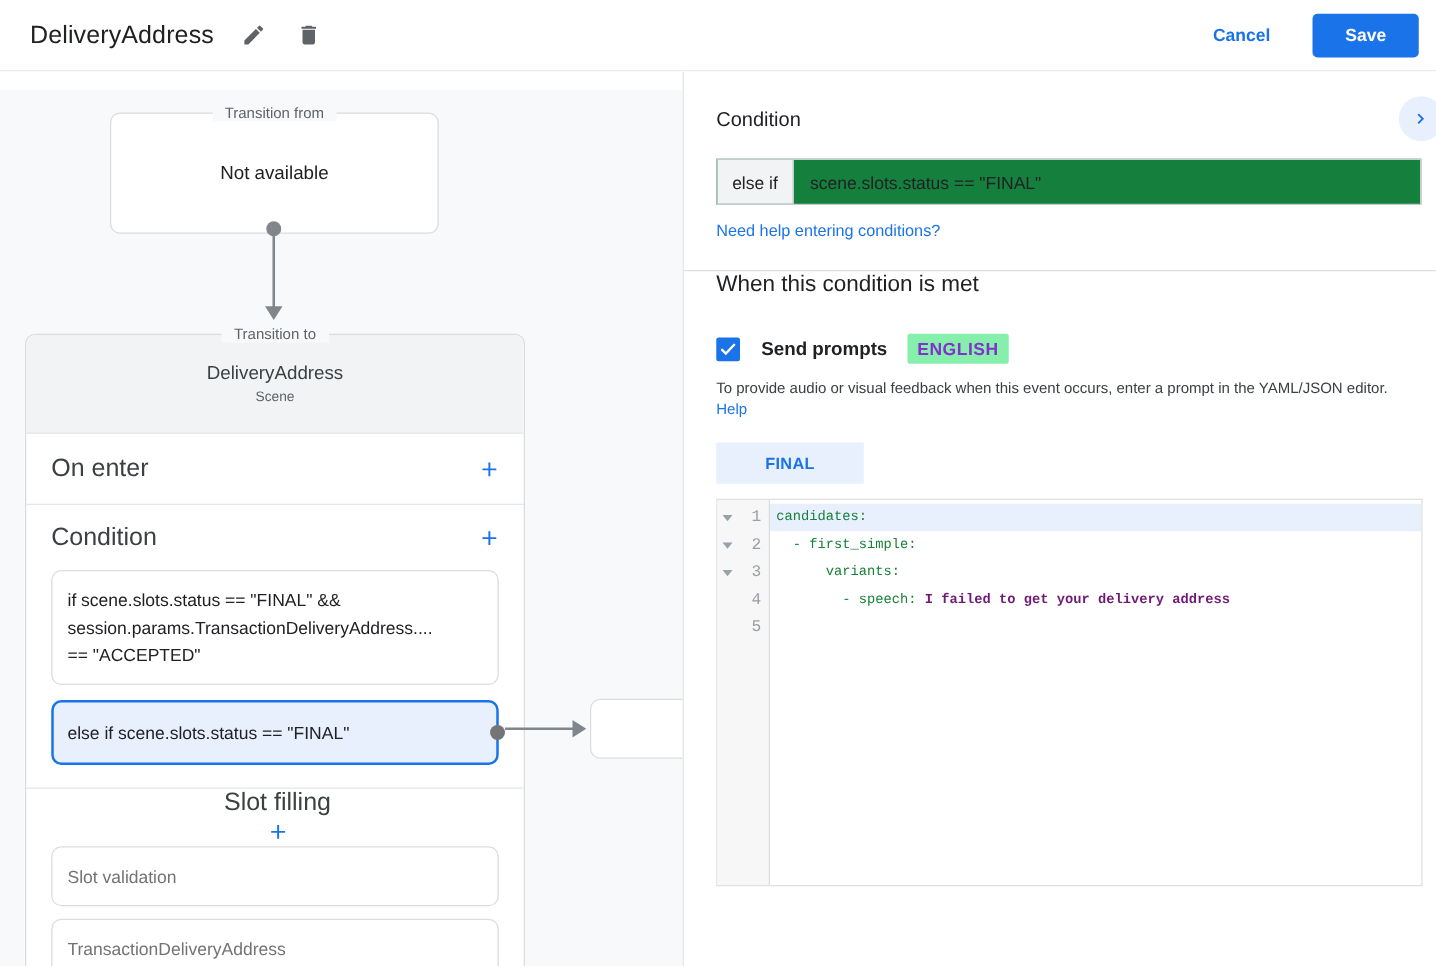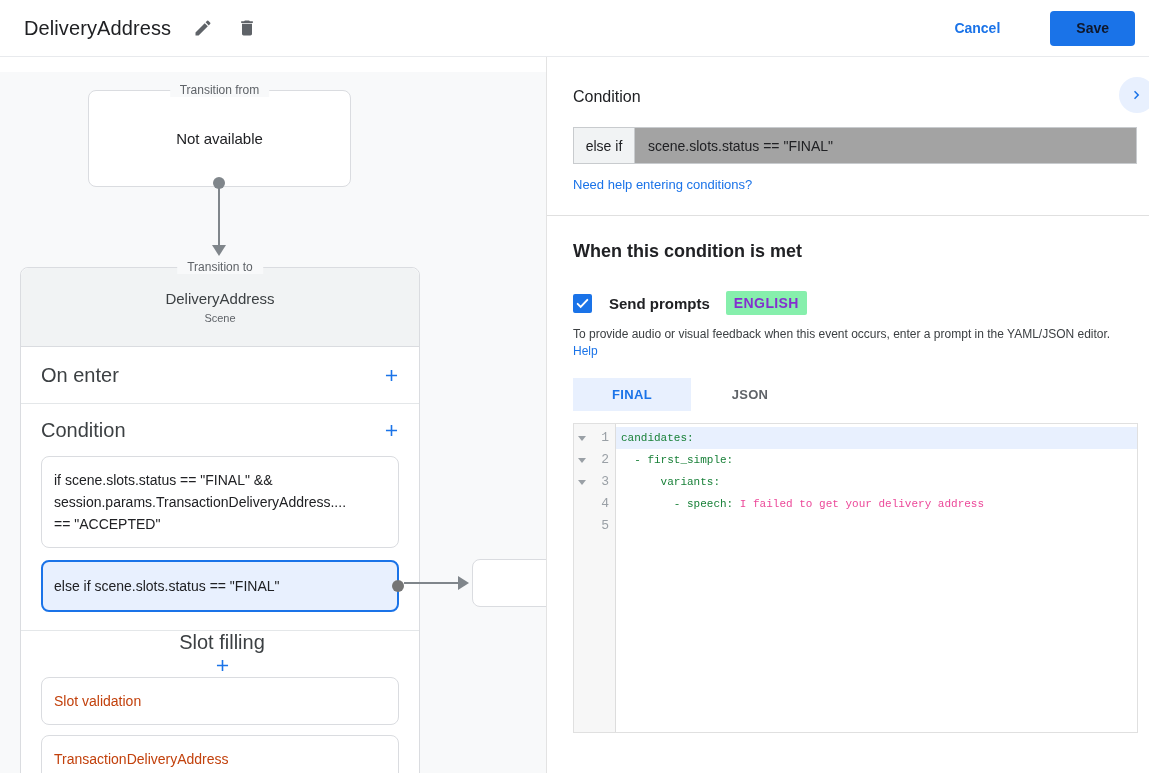--- a/index.html
+++ b/index.html
@@ -10,22 +10,22 @@
   .topbar { position:absolute; top:0; left:0; width:1149px; height:57px; background:#fff;
             border-bottom:1px solid #e8eaed; display:flex; align-items:center;
             padding:0 14px 0 24px; z-index:9; }
   .topbar-title { font-size:20px; color:#202124; letter-spacing:.1px; }
   .icon-btn { background:none; border:none; cursor:pointer; margin-left:20px;
               width:24px; height:24px; display:flex; align-items:center; justify-content:center; }
   .icon-btn svg { width:20px; height:20px; fill:#5f6368; }
   .topbar-spacer { flex:1; }
   .cancel-btn { background:none; border:none; color:#1a73e8; font-size:14px; font-weight:bold;
                 font-family:inherit; margin-right:34px; cursor:pointer; }
-  .save-btn { background:#1a73e8; border:none; color:#0f172a; font-size:14px; font-weight:bold;
-              font-family:inherit; border-radius:4px; padding:0 26px; height:35px; cursor:pointer;margin-left:16px; }
+  .save-btn { background:#1a73e8; border:none; color:#ffffff; font-size:14px; font-weight:bold;
+              font-family:inherit; border-radius:4px; padding:0 26px; height:35px; cursor:pointer; }
 
   
   .canvas { position:absolute; left:0; top:72px; width:546px; height:716px;
             background:#f8f9fa; overflow:hidden; }
   .box-legend { position:absolute; top:-8px; left:50%; transform:translateX(-50%);
                 background:#f8f9fa; padding:0 10px; font-size:12px; color:#5f6368; white-space:nowrap; }
   .from-box { position:absolute; left:88px; top:18px; width:263px; height:97px; background:#fff;
               border:1px solid #dadce0; border-radius:8px; display:flex; align-items:center;
               justify-content:center; }
   .from-value { font-size:15px; color:#202124; }
@@ -63,46 +63,46 @@
   .edge-dot { position:absolute; right:-7px; top:calc(50% - 6px); width:12px; height:12px;
               border-radius:50%; background:#757575; }
   .h-line { position:absolute; left:404px; top:510px; width:56px; height:2px; background:#80868b; }
   .h-head { position:absolute; left:458px; top:504px; width:0; height:0;
             border-top:7px solid transparent; border-bottom:7px solid transparent;
             border-left:11px solid #80868b; }
   .target-node { position:absolute; left:472px; top:487px; width:86px; height:48px;
                  background:#fff; border:1px solid #dadce0; border-radius:8px; }
 
   .slot-box { margin:0 20px 10px; border:1px solid #dadce0; border-radius:8px; height:48px;
-              display:flex; align-items:center; padding:0 12px; font-size:14px; color:#c2410c;
+              display:flex; align-items:center; padding:0 12px; font-size:14px; color:#737373;
               cursor:pointer; background:#fff; }
   .slot-section { padding-bottom:2px; }
   .cond-section { padding-bottom:18px; }
 
   
   .panel { position:absolute; left:546px; top:57px; width:603px; height:716px; background:#fff;
            border-left:1px solid #e3e3e3; padding:0 12px 0 26px; overflow:hidden; }
   .panel-title { margin-top:31px; font-size:16px; color:#202124; font-weight:normal; }
   .collapse-btn { position:absolute; right:-6px; top:20px; width:36px; height:36px;
                   border-radius:50%; background:#e8f0fe; border:none; cursor:pointer;
                   display:flex; align-items:center; justify-content:center; }
   .collapse-btn svg { width:18px; height:18px; fill:#1a73e8; }
 
   .cond-input-row { margin-top:21px; display:flex; height:37px; border:1px solid #c8cbce;
-                    background:#a3a3a3; }
+                    background:#15803d; }
   .cond-prefix { width:61px; background:#f1f3f4; border-right:1px solid #c8cbce;
                  display:flex; align-items:center; justify-content:center;
                  font-size:14px; color:#202124; }
   .cond-value { flex:1; display:flex; align-items:center; padding-left:13px;
                 font-size:14px; color:#202124; }
   .help-link { display:inline-block; margin-top:13px; font-size:13px; color:#1a73e8;
                text-decoration:none; cursor:pointer; }
   .panel-divider { margin:22px 0 0 -26px; width:603px; border-top:1px solid #e0e0e0; }
 
-  .when-title { margin-top:25px; font-size:18px; color:#202124; font-weight:bold; }
+  .when-title { font-size:18px; color:#202124; font-weight:normal; }
   .check-row { display:flex; align-items:center; }
   .check-row.webhook { margin-top:27px; }
   .check-row.prompts { margin-top:29px;text-align:right; }
   .checkbox { width:19px; height:19px; border:2px solid #5f6368; border-radius:2px;
               background:#fff; cursor:pointer; flex:none; }
   .checkbox.checked { background:#1a73e8; border-color:#1a73e8; display:flex;
                       align-items:center; justify-content:center; }
   .checkbox.checked svg { width:15px; height:15px; }
   .check-label { margin-left:17px; font-size:15px; font-weight:bold; color:#202124; cursor:pointer; }
   .lang-badge { margin-left:16px; background:#86efac; color:#8430ce; font-size:14px;
@@ -123,21 +123,21 @@
                 font-family:"Liberation Mono", monospace; font-size:13px; color:#9aa0a6;
                 line-height:22px; }
   .fold { position:absolute; left:4px; top:9px; width:0; height:0;
           border-left:4px solid transparent; border-right:4px solid transparent;
           border-top:5px solid #9aa0a6; cursor:pointer; }
   .code { flex:1; padding-top:3px; font-family:"Liberation Mono", monospace; font-size:11px;
           overflow:hidden; }
   .code-line { height:22px; line-height:22px; white-space:pre; padding-left:5px; cursor:text; }
   .code-line.active { background:#e8f0fe; }
   .tok-key { color:#188038; }
-  .tok-val { color:#ec4899; }
+  .tok-val { color:#701a75;font-weight:bold; }
 </style>
 </head>
 <body>
 
 <div class="topbar">
   <div class="topbar-title">DeliveryAddress</div>
   <button class="icon-btn">
     <svg viewBox="0 0 24 24">
         <path d="M3 17.25V21h3.75L17.81 9.94l-3.75-3.75L3 17.25zM20.71 7.04c.39-.39.39-1.02 0-1.41l-2.34-2.34a1 1 0 0 0-1.41 0l-1.83 1.83 3.75 3.75 1.83-1.83z"></path>
       </svg>
@@ -250,21 +250,20 @@
     <div class="lang-badge">ENGLISH</div>
   </div>
 
   <div class="desc">
     <span>To provide audio or visual feedback when this event occurs, enter a prompt in the YAML/JSON editor.</span>
     <a>Help</a>
   </div>
 
   <div class="tabs">
     <div class="tab active">FINAL</div>
-    <div class="tab">JSON</div>
   </div>
 
   <div class="editor">
     <div class="gutter">
       <div class="gutter-row">
         <div class="fold"></div>
         <span>1</span>
       </div>
       <div class="gutter-row">
         <div class="fold"></div>

